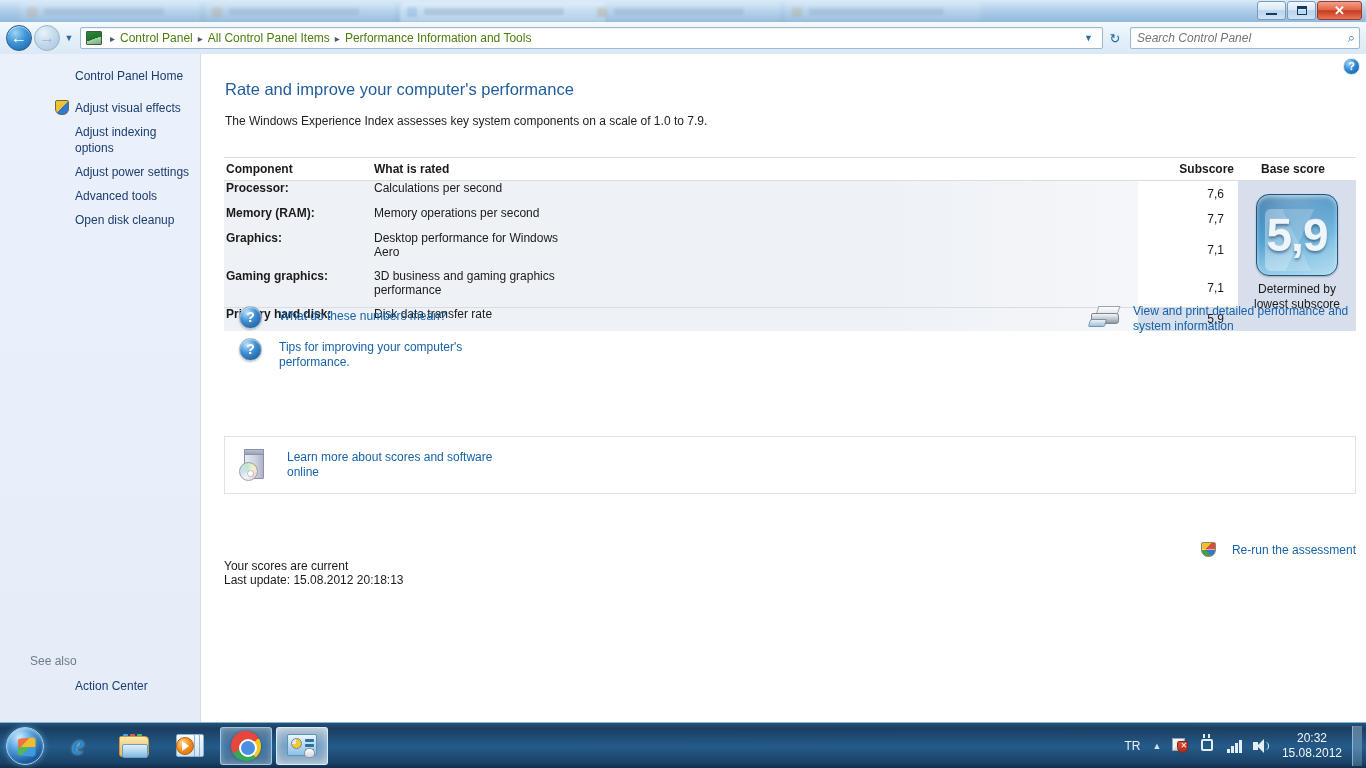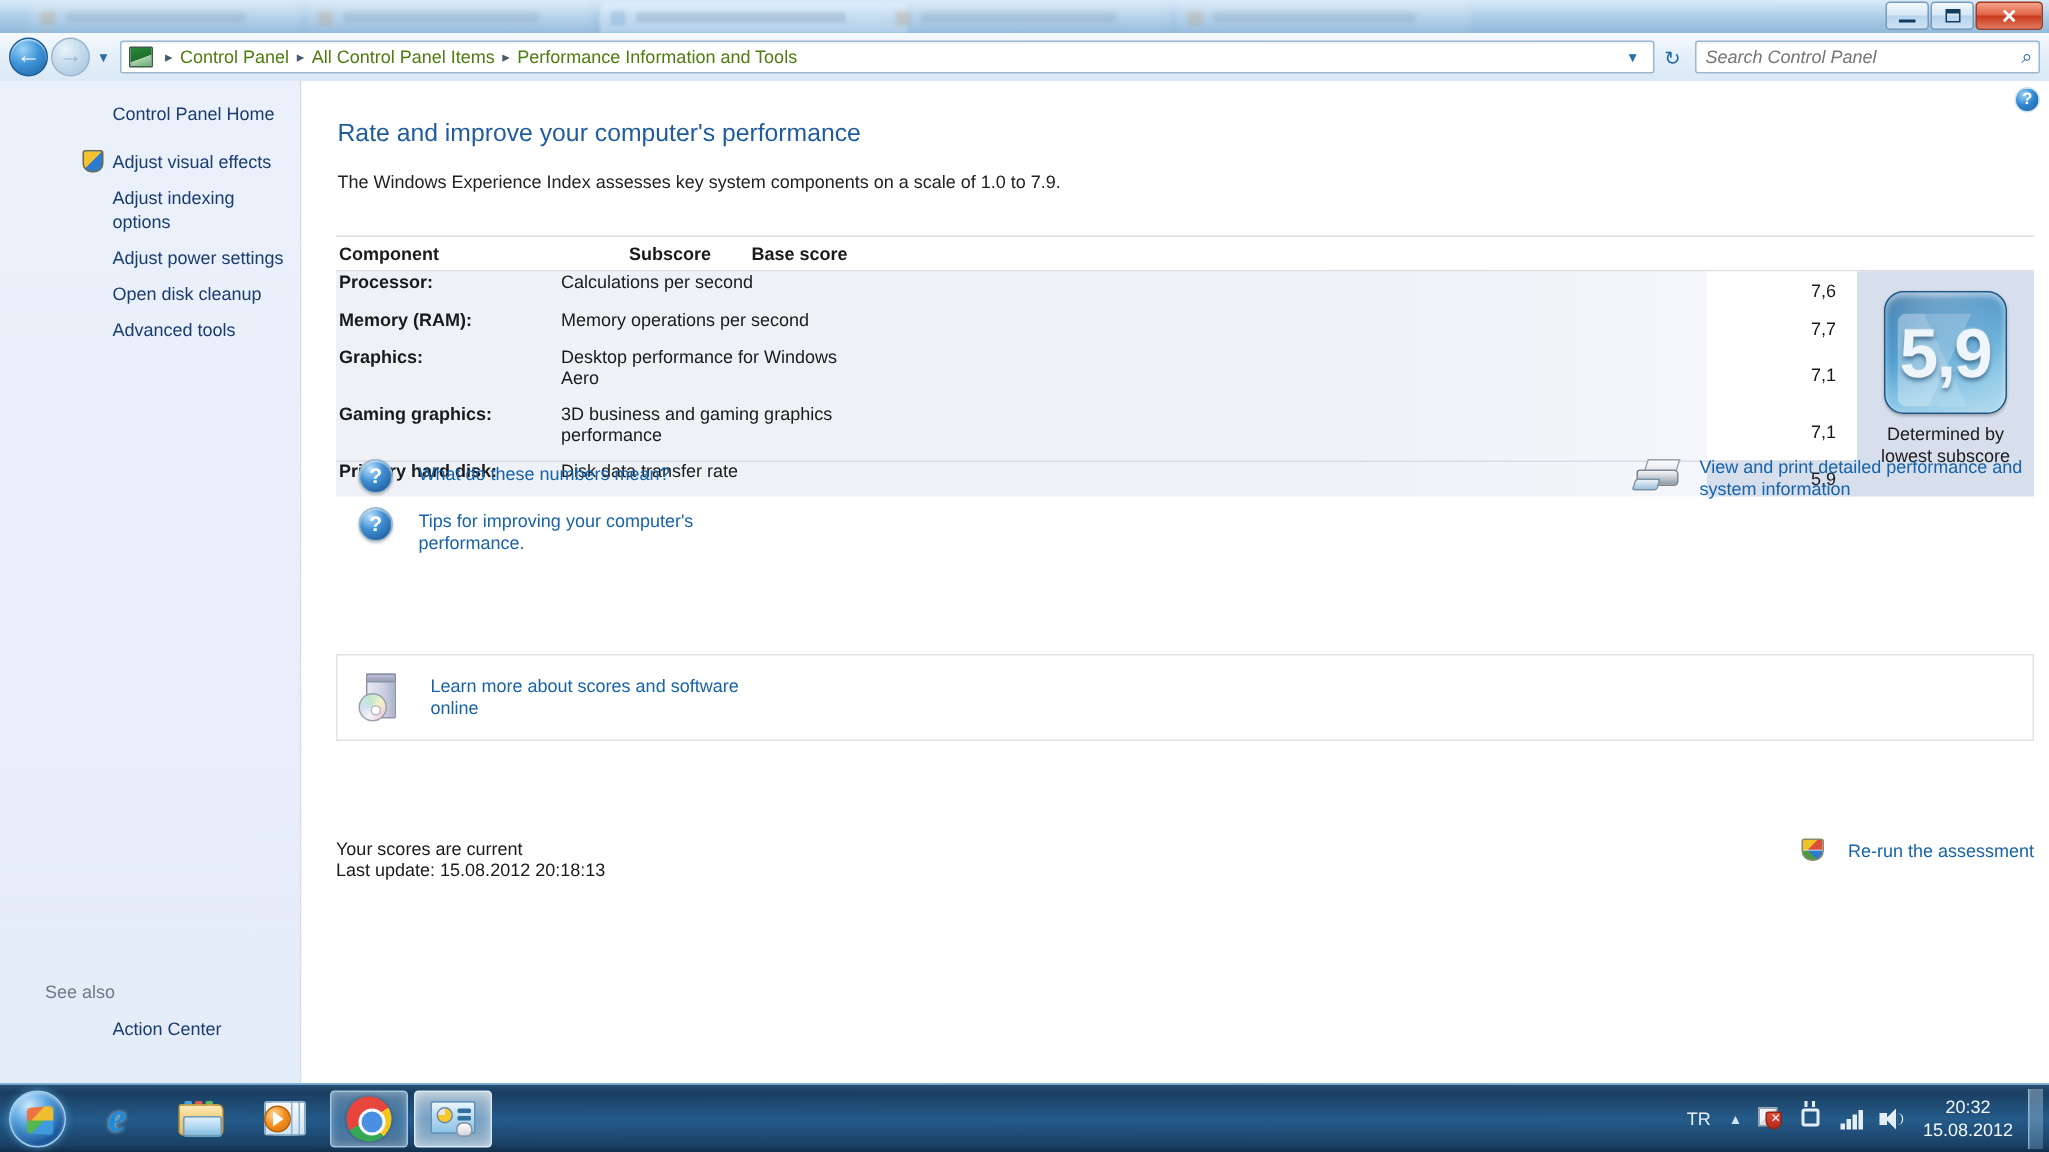--- a/index.html
+++ b/index.html
@@ -269,21 +269,21 @@
   }
   #cd-icon .cdisc::after {
     content:""; position:absolute; left:7px; top:7px; width:5px; height:5px; border-radius:50%;
     background:#fff; border:1px solid #b5bcc7;
   }
 
   
   #status-current { position:absolute; left:23px; top:505px; font-size:12px; color:#1a1a1a; }
   #status-update  { position:absolute; left:23px; top:519px; font-size:12px; color:#1a1a1a; }
   #rerun-row {
-    position:absolute; right:10px; top:505px; display:flex; align-items:flex-end; gap:16px;
+    position:absolute; right:10px; top:488px; display:flex; align-items:flex-end; gap:16px;
   }
   #rerun-shield {
     width:15px; height:15px; flex:0 0 auto;
     background:
       linear-gradient(135deg,#f0c129 0 49%, #d94f3d 49% 100%),
       linear-gradient(45deg,#4b9b45 0 49%, #2e7ad1 49% 100%);
     background-size:100% 50%, 100% 50%;
     background-position: 0 0, 0 100%;
     background-repeat:no-repeat;
     border:1px solid #8a8a6a; border-radius: 2px 2px 7px 7px;
@@ -513,39 +513,40 @@
 
     <div id="sidebar">
       <a class="side-link" id="sidebar-home">Control Panel Home</a>
 
       <a class="side-link">
         <span class="shield-icon"></span>
         <span>Adjust visual effects</span>
       </a>
       <a class="side-link">Adjust indexing options</a>
       <a class="side-link">Adjust power settings</a>
+      <a class="side-link">Advanced tools</a>
       <a class="side-link">Open disk cleanup</a>
-      <a class="side-link">Advanced tools</a>
 
       <div id="see-also-area">
         <div id="see-also-label">See also</div>
         <a class="side-link" id="sidebar-actioncenter">Action Center</a>
       </div>
     </div>
 
     <div id="content">
 
       <div id="help-button">?</div>
 
       <h1 id="page-title">Rate and improve your computer's performance</h1>
       <div id="page-subtitle">The Windows Experience Index assesses key system components on a scale of 1.0 to 7.9.</div>
 
       <div id="score-table">
         <div id="thead-row">
           <div class="th col-comp">Component</div>
+          <div class="th col-what">What is rated</div>
           <div class="th col-sub">Subscore</div>
           <div class="th col-base">Base score</div>
         </div>
 
         <div id="table-body">
           <div id="rows-area">
 
             <div class="srow" style="height:25px">
               <div class="c-comp">Processor:</div>
               <div class="c-what">Calculations per second</div>

